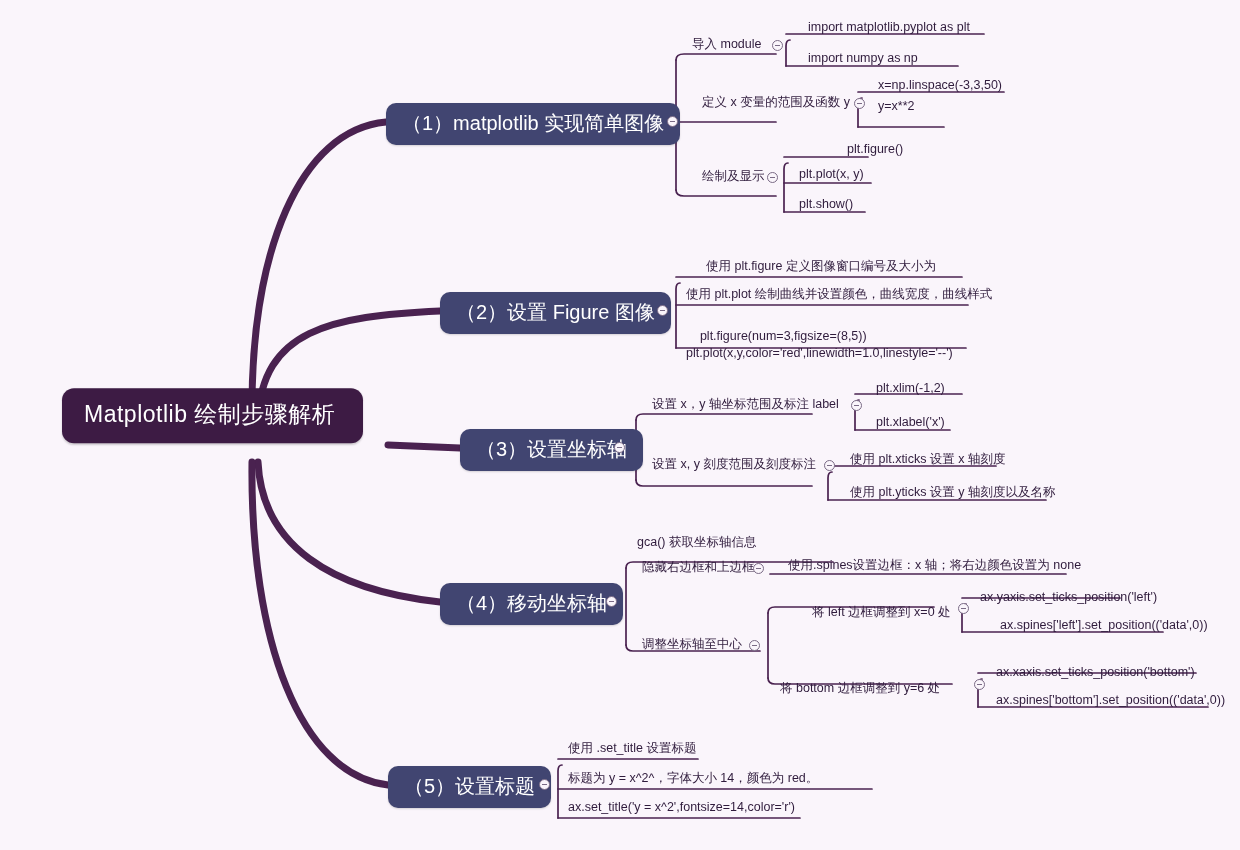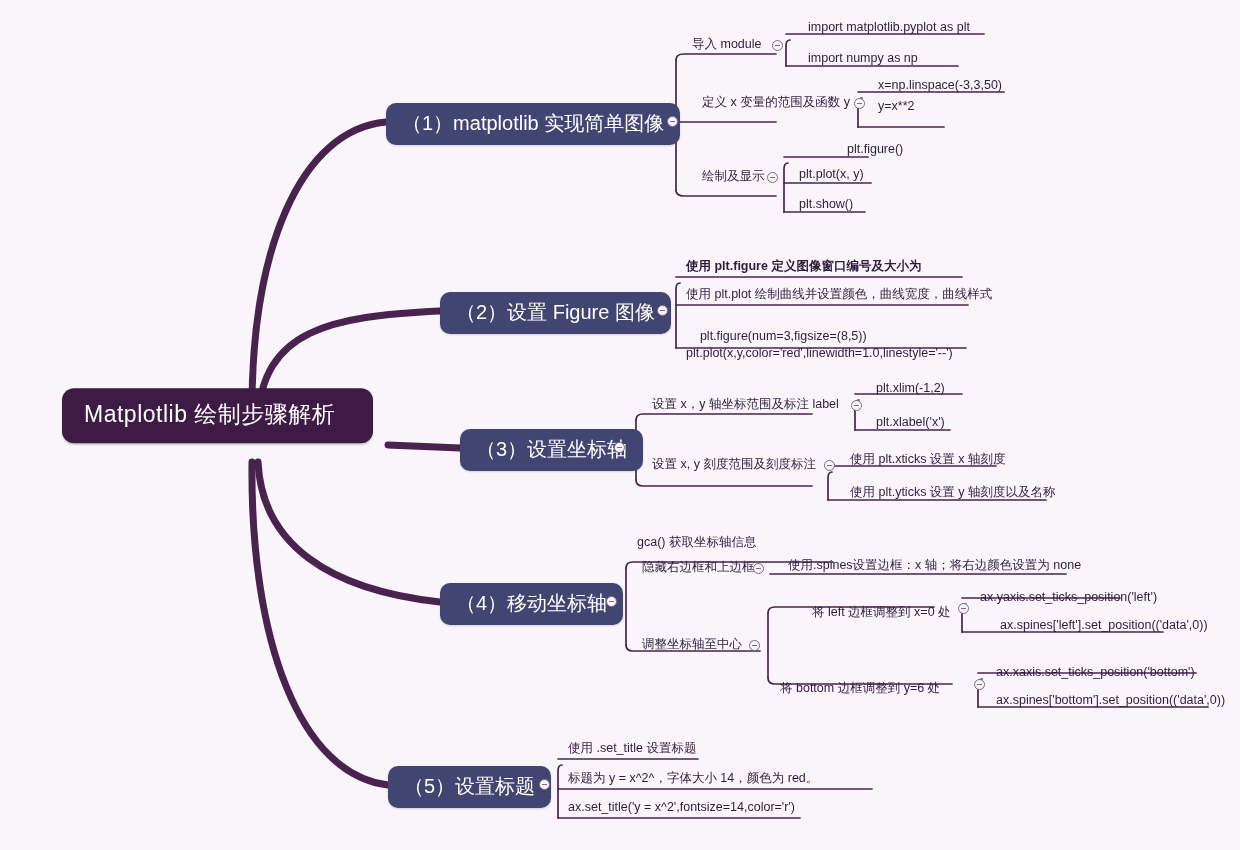--- a/index.html
+++ b/index.html
@@ -27,21 +27,21 @@
     box-sizing: border-box;
     white-space: nowrap;
   }
   
   .root {
     background: #3d1b44;
     color: #ffffff;
     border-radius: 12px;
     font-size: 23px;
     letter-spacing: .5px;
-    padding: 14px 38px 16px 22px;
+    padding: 14px 28px 16px 22px;
     line-height: 1.1;
     box-shadow: 0 1px 2px rgba(0,0,0,.18);
   }
   
   .b1 {
     background: #414571;
     color: #ffffff;
     border-radius: 10px;
     font-size: 20px;
     padding: 9px 16px 11px 16px;
@@ -204,21 +204,21 @@
   </div>
   <div class="node lbl" style="left:797px; top:197px;">
     <span>plt.show()</span>
   </div>
 
   <div class="node b1" style="left:440px; top:292px;">
     <span>（2）设置 Figure 图像</span>
   </div>
   <div class="toggle" style="left:657px; top:305px;"></div>
 
-  <div class="node lbl" style="left:684px; top:259px;font-weight:bold;">
+  <div class="node lbl" style="left:704px; top:259px;">
     <span>使用 plt.figure 定义图像窗口编号及大小为</span>
   </div>
   <div class="node lbl" style="left:684px; top:287px;">
     <span>使用 plt.plot 绘制曲线并设置颜色，曲线宽度，曲线样式</span>
   </div>
   <div class="node lbl two" style="left:684px; top:311px;">
     <span>plt.figure(num=3,figsize=(8,5))
 plt.plot(x,y,color='red',linewidth=1.0,linestyle='--')</span>
   </div>
 

